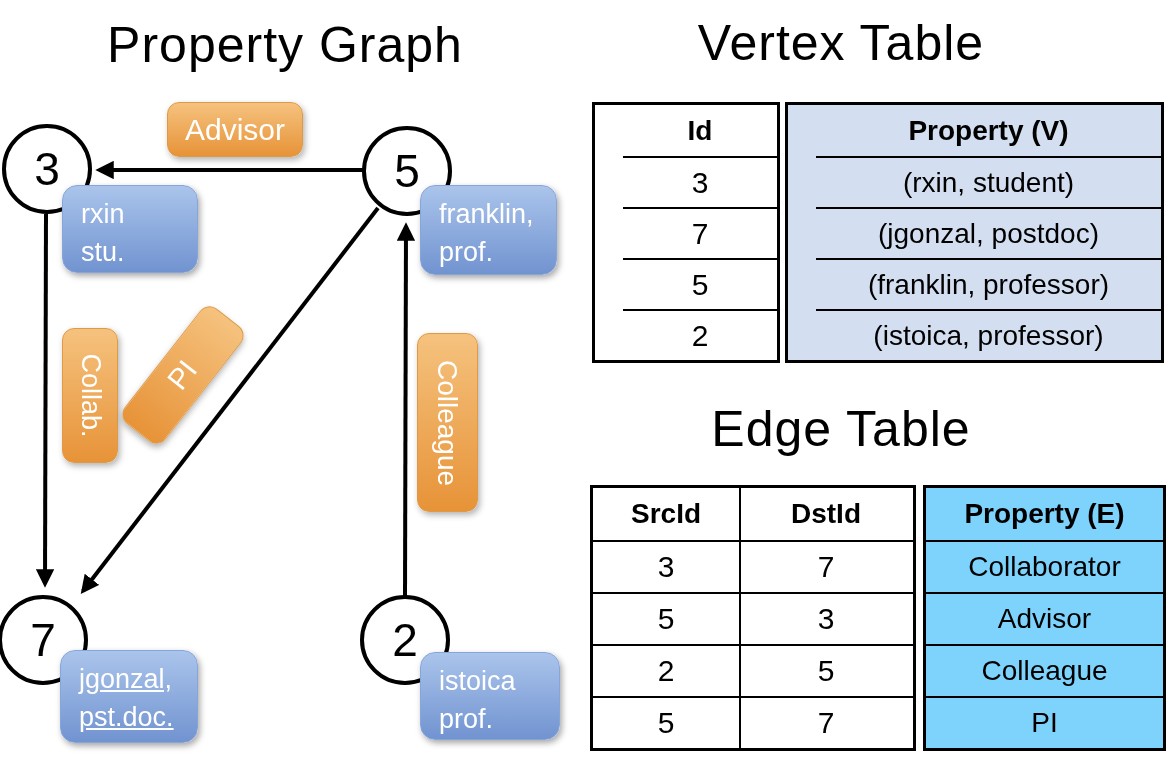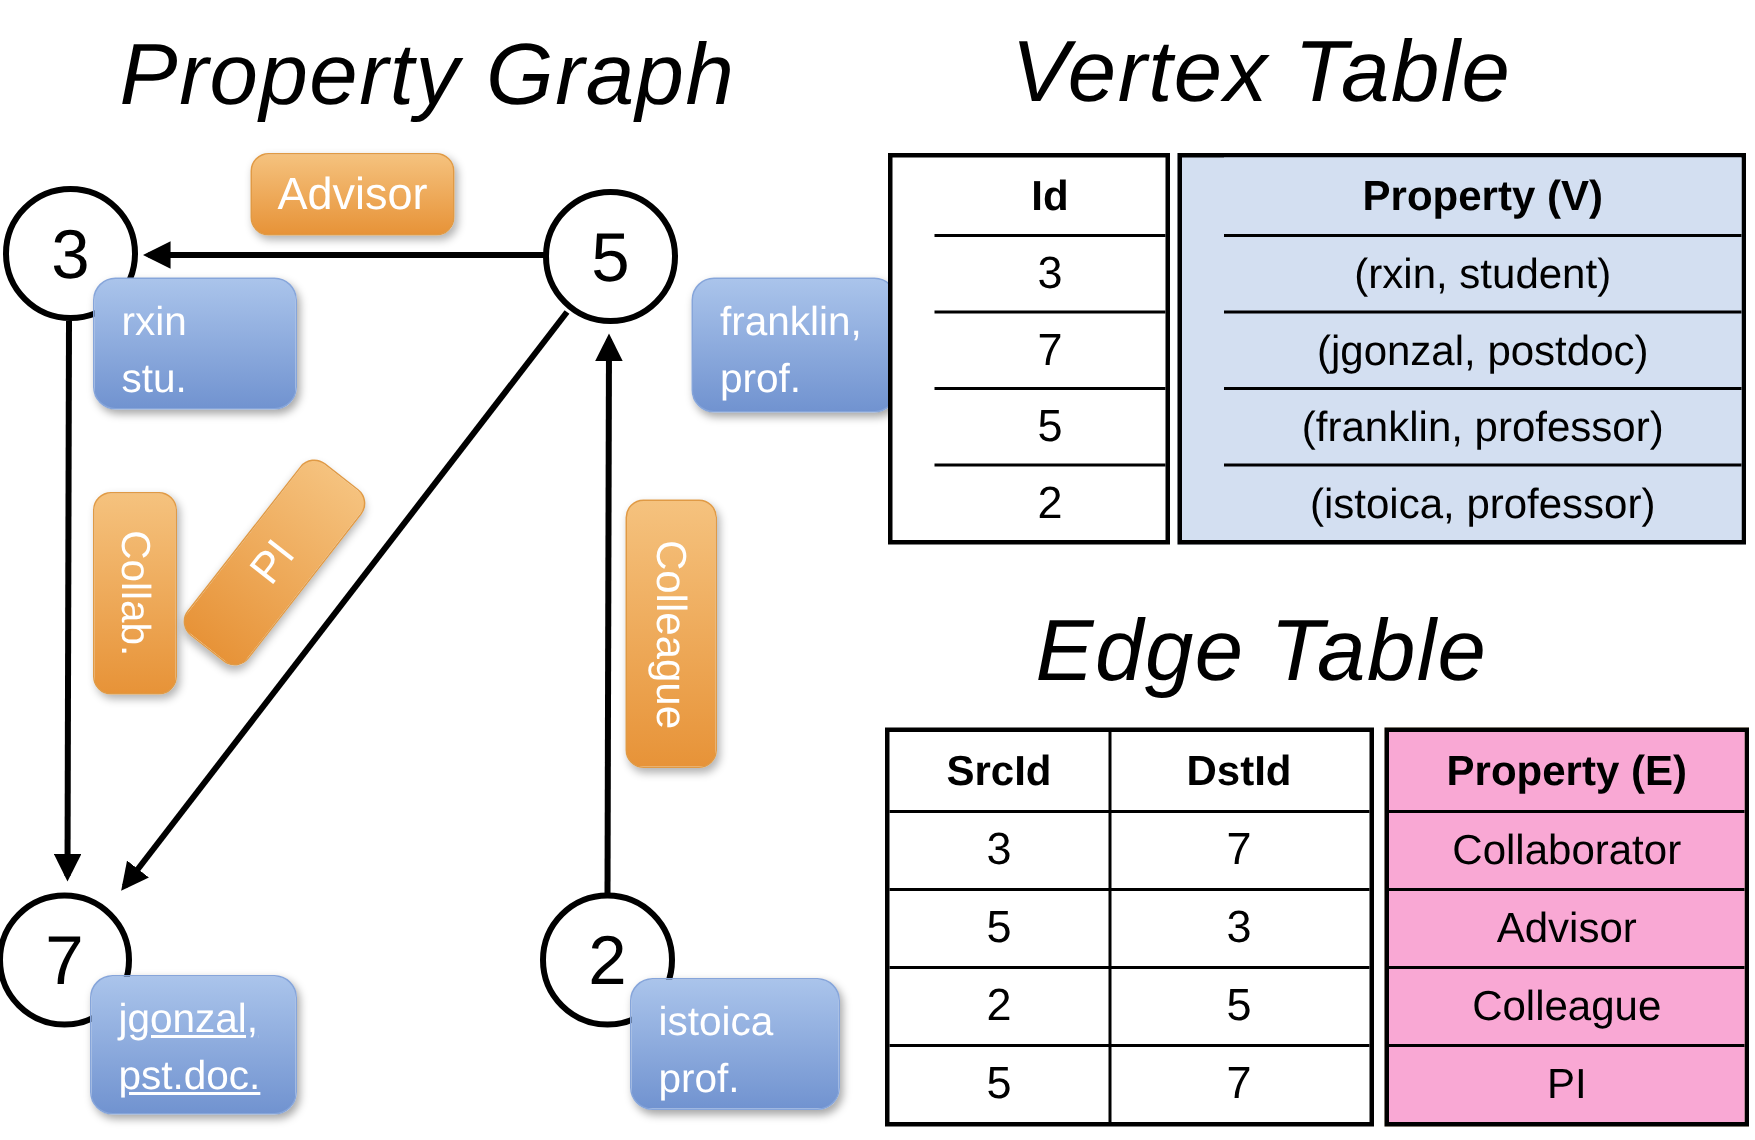--- a/index.html
+++ b/index.html
@@ -1,26 +1,25 @@
 <!DOCTYPE html>
 <html><head>
 <meta charset="utf-8">
 <style>
   * { box-sizing: border-box; margin: 0; padding: 0; }
   html, body { width: 1170px; height: 760px; background: #ffffff; overflow: hidden; }
   body { position: relative; font-family: "Liberation Sans", sans-serif; color: #000; }
 
   .title {
     position: absolute;
-    font-size: 58px;
+    font-size: 50px;
     font-weight: 400;
     letter-spacing: 1px;
     text-align: center;
     white-space: nowrap;
-    font-style: italic;
   }
   #graph-title  { left: 0px;   top: 16px;  width: 570px; }
   #vertex-title { left: 591px; top: 14px;  width: 500px; }
   #edge-title   { left: 591px; top: 400px; width: 500px; }
 
   
   #edge-svg { position: absolute; left: 0; top: 0; width: 585px; height: 760px; pointer-events: none; }
 
   .node {
     position: absolute;
@@ -41,21 +40,21 @@
     background: linear-gradient(#aac4eb, #7193d0);
     border: 1px solid #86a5da;
     border-radius: 15px;
     color: #fff;
     font-size: 27px;
     line-height: 1.42;
     padding: 9px 16px 0 18px;
     box-shadow: 2px 3px 6px rgba(0,0,0,0.35);
   }
   #box-rxin     { left: 62px;  top: 185px; width: 136px; height: 88px; }
-  #box-franklin { left: 420px; top: 185px; width: 137px; height: 90px; margin-left: 41px; }
+  #box-franklin { left: 420px; top: 185px; width: 137px; height: 90px; }
   #box-jgonzal  { left: 60px;  top: 650px; width: 138px; height: 93px; text-decoration: underline; }
   #box-istoica  { left: 420px; top: 652px; width: 140px; height: 88px; }
 
   .elabel {
     position: absolute;
     background: linear-gradient(#f5c27e, #e79338);
     border: 1px solid #e09a45;
     border-radius: 12px;
     color: #fff;
     display: flex; align-items: center; justify-content: center;
@@ -89,21 +88,21 @@
 
   #et-left { width: 326px; }
   .erow { display: flex; border-top: 2px solid #000; height: 52px; }
   .et-src, .et-dst {
     display: flex; align-items: center; justify-content: center;
     height: 100%; font-size: 29px;
   }
   .et-src { width: 148px; border-right: 2px solid #000; }
   .et-dst { width: 170px; }
   #et-prop { width: 243px; background: #f5ddbc; }
-  #et-prop .ecell { background: #f9a8d4; }
+  #et-prop .ecell { background: #7dd3fc; }
 
   .hdr { font-weight: bold; font-size: 28px; }
   .num { font-size: 30px; }
 </style>
 </head>
 <body>
 
 <div class="title" id="graph-title">Property Graph</div>
 
 <svg id="edge-svg" viewBox="0 0 585 760">

